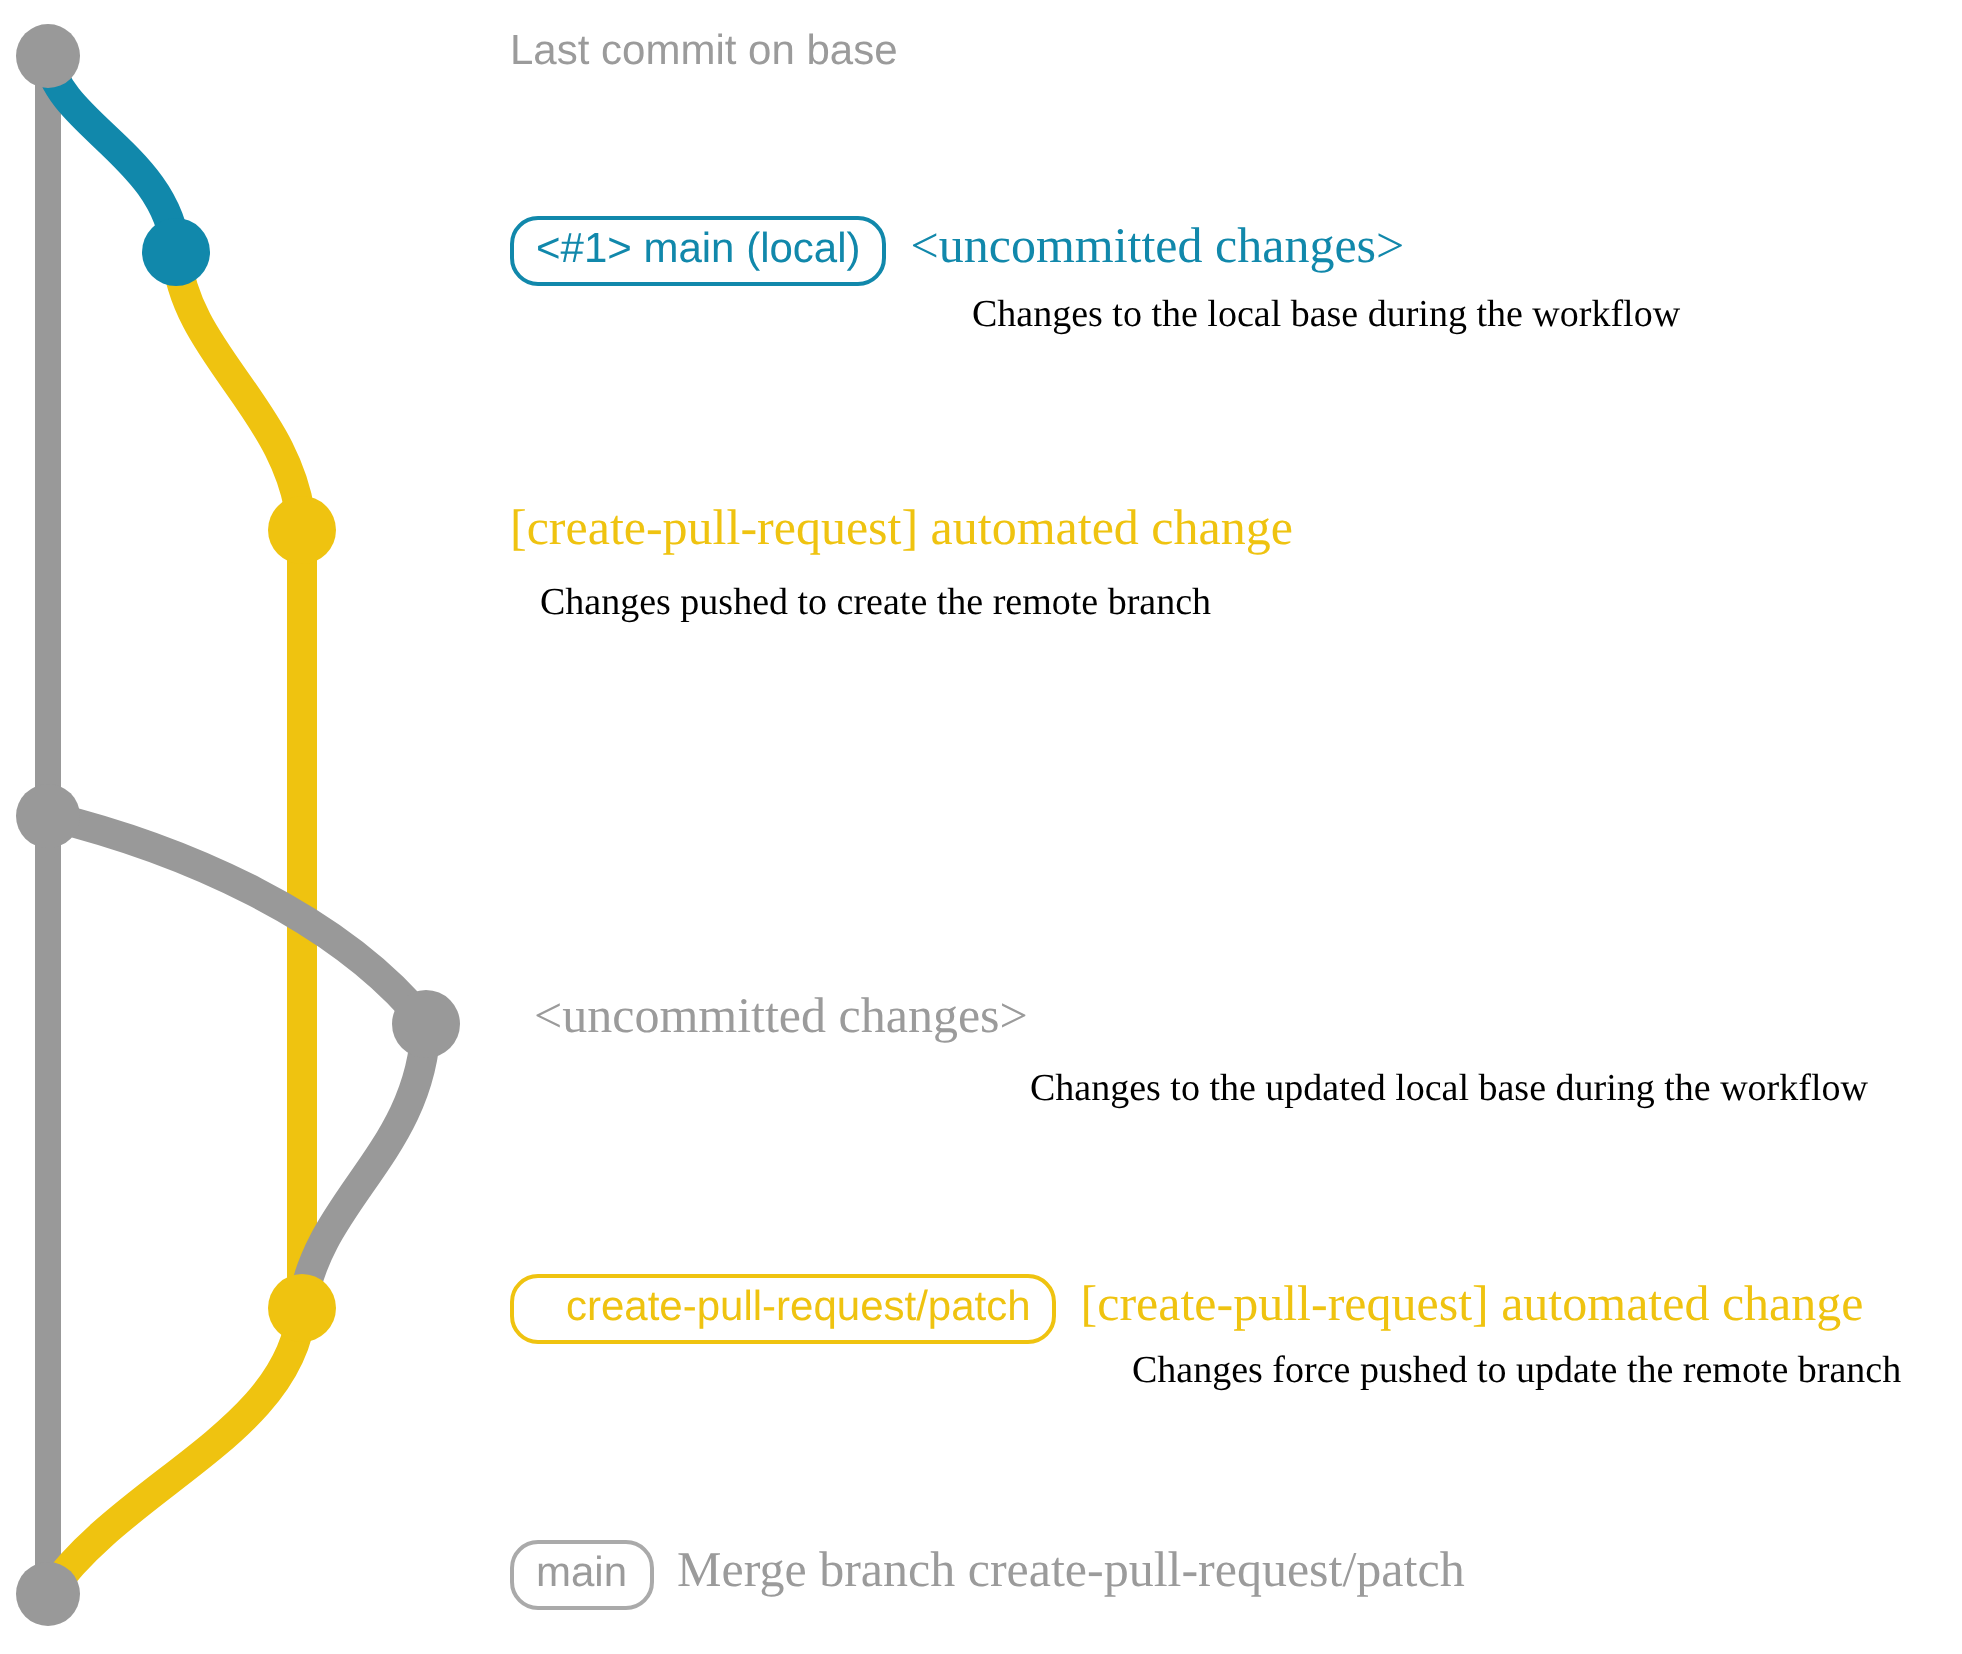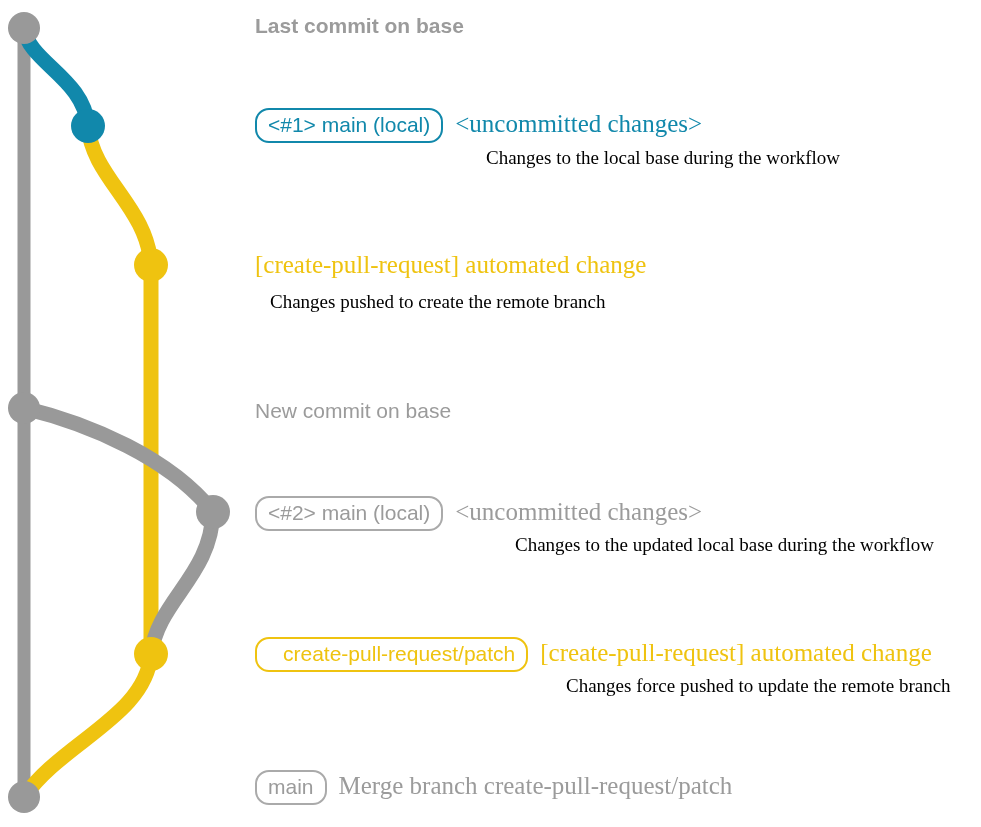--- a/index.html
+++ b/index.html
@@ -95,38 +95,36 @@
 
     <circle cx="24" cy="28" r="16" fill="#999999"></circle>
     <circle cx="88" cy="126" r="17" fill="#1188ab"></circle>
     <circle cx="151" cy="265" r="17" fill="#efc310"></circle>
     <circle cx="24" cy="408" r="16" fill="#999999"></circle>
     <circle cx="213" cy="512" r="17" fill="#999999"></circle>
     <circle cx="151" cy="654" r="17" fill="#efc310"></circle>
     <circle cx="24" cy="797" r="16" fill="#999999"></circle>
   </svg>
 
-  <div class="plain-label" style="left:255px; top:14px;font-weight:bold;">Last commit on base</div>
+  <div class="plain-label" style="left:255px; top:14px;">Last commit on base</div>
 
   <div class="row" style="left:255px; top:108px;">
     <span class="pill blue">&lt;#1&gt; main (local)</span>
     <span class="pill-gap"></span>
     <span class="subject blue">&lt;uncommitted changes&gt;</span>
   </div>
   <div class="desc" style="left:486px; top:147px;">Changes to the local base during the workflow</div>
 
   <div class="row" style="left:255px; top:252px;">
     <span class="subject yellow">[create-pull-request] automated change</span>
   </div>
   <div class="desc" style="left:270px; top:291px;text-align:right;">Changes pushed to create the remote branch</div>
 
-  <div class="plain-label" style="left:255px; top:399px;">New commit on base</div>
 
   <div class="row" style="left:255px; top:496px;">
-    <span class="pill gray">&lt;#2&gt; main (local)</span>
     <span class="pill-gap"></span>
     <span class="subject gray">&lt;uncommitted changes&gt;</span>
   </div>
   <div class="desc" style="left:495px; top:534px;margin-left:20px;">Changes to the updated local base during the workflow</div>
 
   <div class="row" style="left:255px; top:637px;">
     <span class="pill yellow">create-pull-request/patch</span>
     <span class="pill-gap"></span>
     <span class="subject yellow">[create-pull-request] automated change</span>
   </div>

